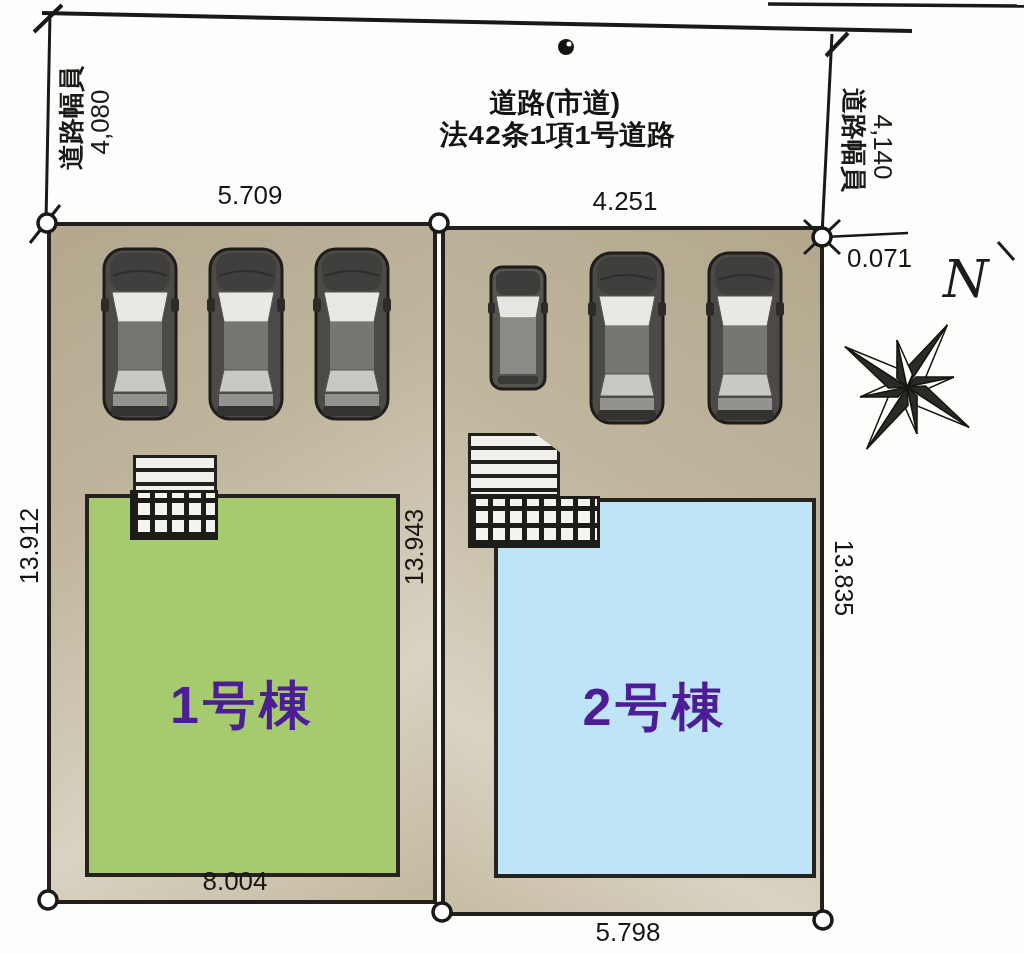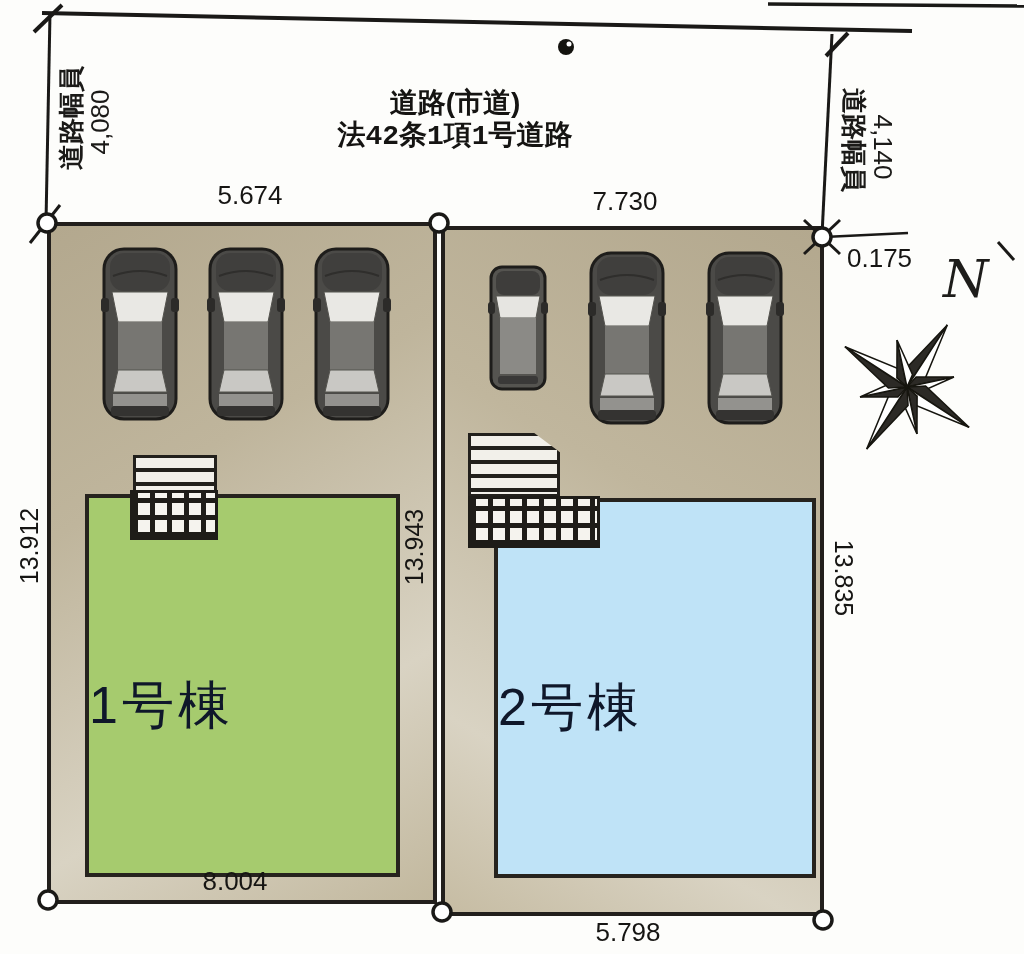--- a/index.html
+++ b/index.html
@@ -10,22 +10,22 @@
   .lot{position:absolute;border:4px solid #221f1c;z-index:1;}
   #lot-1{left:47px;top:222px;width:382px;height:674px;
          background:linear-gradient(150deg,#b3a88e 0%,#bfb59c 35%,#d9d3c3 72%,#c2b89e 100%);}
   #lot-2{left:441px;top:226px;width:375px;height:682px;
          background:linear-gradient(210deg,#b3a88e 0%,#c0b69d 40%,#d9d3c3 78%,#c6bca3 100%);}
 
   
   .building{position:absolute;z-index:2;border:4px solid #26231e;}
   #building-1{left:85px;top:494px;width:307px;height:375px;background:#a6cb6e;}
   #building-2{left:494px;top:498px;width:314px;height:372px;background:#bfe3f7;}
-  .building-label{position:absolute;width:100%;text-align:left;top:46%;
-        font-size:52px;font-weight:400;color:#0f172a;letter-spacing:4px;}
+  .building-label{position:absolute;width:100%;text-align:center;top:46%;
+        font-size:52px;font-weight:700;color:#4c1d95;letter-spacing:4px;}
 
   
   .stairs{position:absolute;z-index:4;border:3px solid #22201c;
         background:repeating-linear-gradient(180deg,#f2f0ea 0px,#f2f0ea 10px,#22201c 10px,#22201c 14px);}
   #stairs-1{left:133px;top:455px;width:78px;height:32px;}
   #stairs-2{left:468px;top:433px;width:86px;height:58px;
         clip-path:polygon(0 0,72% 0,100% 30%,100% 100%,0 100%);}
   .porch{position:absolute;z-index:4;border:3px solid #1e1c18;background-color:#f5f3ee;
         background-image:repeating-linear-gradient(0deg,#1e1c18 0 5px,transparent 5px 17px),
                          repeating-linear-gradient(90deg,#1e1c18 0 5px,transparent 5px 17px);}
@@ -46,21 +46,21 @@
   .vdim-cw{transform:translate(-50%,-50%) rotate(90deg);}
   #dim-top-1{left:185px;top:180px;width:130px;text-align:center;}
   #dim-top-2{left:560px;top:186px;width:130px;text-align:center;}
   #dim-offset{left:847px;top:243px;}
   #dim-bottom-1{left:170px;top:866px;width:130px;text-align:center;}
   #dim-bottom-2{left:563px;top:917px;width:130px;text-align:center;}
   #dim-side-1{left:29px;top:546px;}
   #dim-side-mid{left:414px;top:547px;}
   #dim-side-2{left:843px;top:578px;}
 
-  .road-name{position:absolute;z-index:20;text-align:center;font-size:28px;font-weight:700;color:#151412;}
+  .road-name{position:absolute;z-index:20;text-align:right;font-size:28px;font-weight:700;color:#151412;}
   #road-name-1{left:290px;top:84px;width:330px;}
   #road-name-2{left:235px;top:116px;width:440px;font-family:Liberation Mono, monospace;}
 
   .road-width{position:absolute;z-index:20;font-size:26px;font-weight:700;white-space:nowrap;}
   #road-width-label-left {left:71px; top:118px;transform:translate(-50%,-50%) rotate(-90deg);}
   #road-width-value-left {left:100px;top:122px;transform:translate(-50%,-50%) rotate(-90deg);font-weight:400;}
   #road-width-label-right{left:853px;top:140px;transform:translate(-50%,-50%) rotate(90deg);}
   #road-width-value-right{left:882px;top:147px;transform:translate(-50%,-50%) rotate(90deg);font-weight:400;}
 
   
@@ -240,20 +240,20 @@
 </svg>
 
 <div class="road-name" id="road-name-1">道路(市道)</div>
 <div class="road-name" id="road-name-2">法42条1項1号道路</div>
 
 <div class="road-width" id="road-width-label-left">道路幅員</div>
 <div class="road-width" id="road-width-value-left">4,080</div>
 <div class="road-width" id="road-width-label-right">道路幅員</div>
 <div class="road-width" id="road-width-value-right">4,140</div>
 
-<div class="dim" id="dim-top-1">5.674</div>
-<div class="dim" id="dim-top-2">7.730</div>
-<div class="dim" id="dim-offset">0.175</div>
+<div class="dim" id="dim-top-1">5.709</div>
+<div class="dim" id="dim-top-2">4.251</div>
+<div class="dim" id="dim-offset">0.071</div>
 <div class="dim" id="dim-bottom-1">8.004</div>
 <div class="dim" id="dim-bottom-2">5.798</div>
 <div class="dim vdim" id="dim-side-1">13.912</div>
 <div class="dim vdim" id="dim-side-mid">13.943</div>
 <div class="dim vdim vdim-cw" id="dim-side-2">13.835</div>
 
 </body></html>

